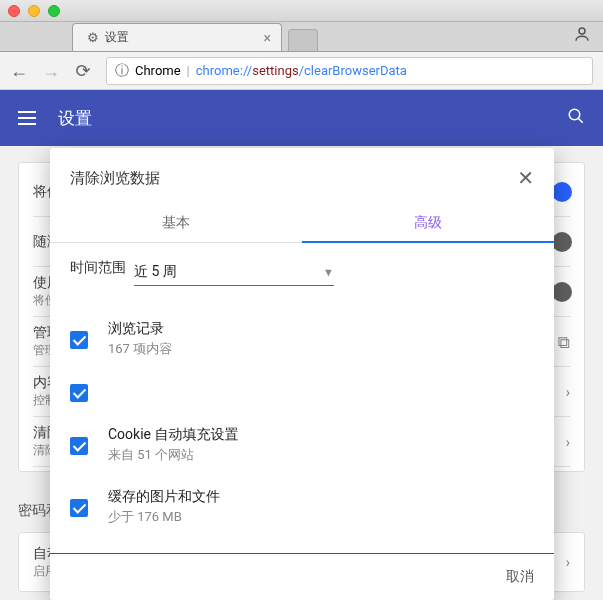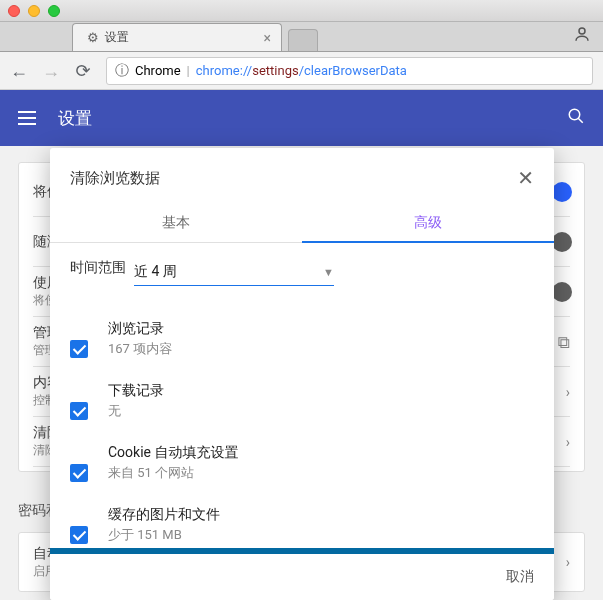--- a/index.html
+++ b/index.html
@@ -56,27 +56,27 @@
   .dlg-title{display:flex;align-items:center;padding:18px 20px 14px;font-size:15px;color:#333}
   .dlg-close{margin-left:auto;color:#666;font-size:20px;cursor:pointer}
   .tabs{display:flex;border-bottom:1px solid #e0e0e0}
   .tabrow{flex:1;text-align:center;padding:10px 0;font-size:14px;color:#666;position:relative}
   .tabrow.active{color:#8b5cf6}
   .tabrow.active::after{content:"";position:absolute;left:0;right:0;bottom:-1px;height:2px;background:#1a73e8}
   .dlg-body{flex:1;overflow:auto;padding:16px 20px 0 20px}
   .time-row{display:flex;align-items:flex-start;gap:8px;font-size:14px;color:#333;margin-bottom:22px}
   .sel{border:none;border-bottom:1px solid #1a73e8;color:#222;font-size:14px;padding:4px 0;min-width:200px;display:flex;align-items:center;justify-content:space-between}
   .sel .dd{color:#888;font-size:11px}
-  .opt-row{display:flex;gap:20px;padding:12px 0;align-items:flex-end}
+  .opt-row{display:flex;gap:20px;padding:12px 0;align-items:center}
   .cb{width:18px;height:18px;border:2px solid #666;border-radius:2px;flex-shrink:0;position:relative;margin-top:2px}
   .cb.checked{background:#1a73e8;border-color:#1a73e8}
   .cb.checked::after{content:"";position:absolute;left:4px;top:0;width:5px;height:10px;border:solid #fff;border-width:0 2px 2px 0;transform:rotate(45deg)}
   .opt-text .t{font-size:14px;color:#222}
   .opt-text .s{font-size:13px;color:#888;margin-top:2px}
-  .dlg-actions{display:flex;justify-content:flex-end;align-items:center;gap:6px;padding:14px 20px;border-top:6px solid #0369a1;background:#fff}
+  .dlg-actions{display:flex;justify-content:flex-end;align-items:center;gap:6px;padding:14px 20px;border-top:1px solid #0369a1;background:#fff}
   .btn-cancel{color:#555;font-size:14px;cursor:pointer}
   .btn-primary{background:#1a73e8;color:#fff;border:none;padding:8px 16px;border-radius:2px;font-size:14px;cursor:pointer}
 </style>
 </head>
 <body>
 
 <div class="window-bar">
   <div class="tl r"></div>
   <div class="tl y"></div>
   <div class="tl g"></div>
@@ -185,51 +185,47 @@
     <span class="dlg-close">✕</span>
   </div>
   <div class="tabs">
     <div class="tabrow">基本</div>
     <div class="tabrow active">高级</div>
   </div>
   <div class="dlg-body">
     <div class="time-row">
       <span>时间范围</span>
       <div class="sel">
-        <span>近 4 周</span>
+        <span>近 5 周</span>
         <span class="dd">▼</span>
       </div>
     </div>
     <div id="opts">
         <div class="opt-row">
           <div class="cb checked"></div>
           <div class="opt-text">
             <div class="t">浏览记录</div>
             <div class="s">167 项内容</div>
           </div>
         </div>
         <div class="opt-row">
           <div class="cb checked"></div>
-          <div class="opt-text">
-            <div class="t">下载记录</div>
-            <div class="s">无</div>
-          </div>
         </div>
         <div class="opt-row">
           <div class="cb checked"></div>
           <div class="opt-text">
             <div class="t">Cookie 自动填充设置</div>
             <div class="s">来自 51 个网站</div>
           </div>
         </div>
         <div class="opt-row">
           <div class="cb checked"></div>
           <div class="opt-text">
             <div class="t">缓存的图片和文件</div>
-            <div class="s">少于 151 MB</div>
+            <div class="s">少于 176 MB</div>
           </div>
         </div>
       </div>
   </div>
   <div class="dlg-actions">
     <span class="btn-cancel">取消</span>
   </div>
 </div>
 
 </body></html>

